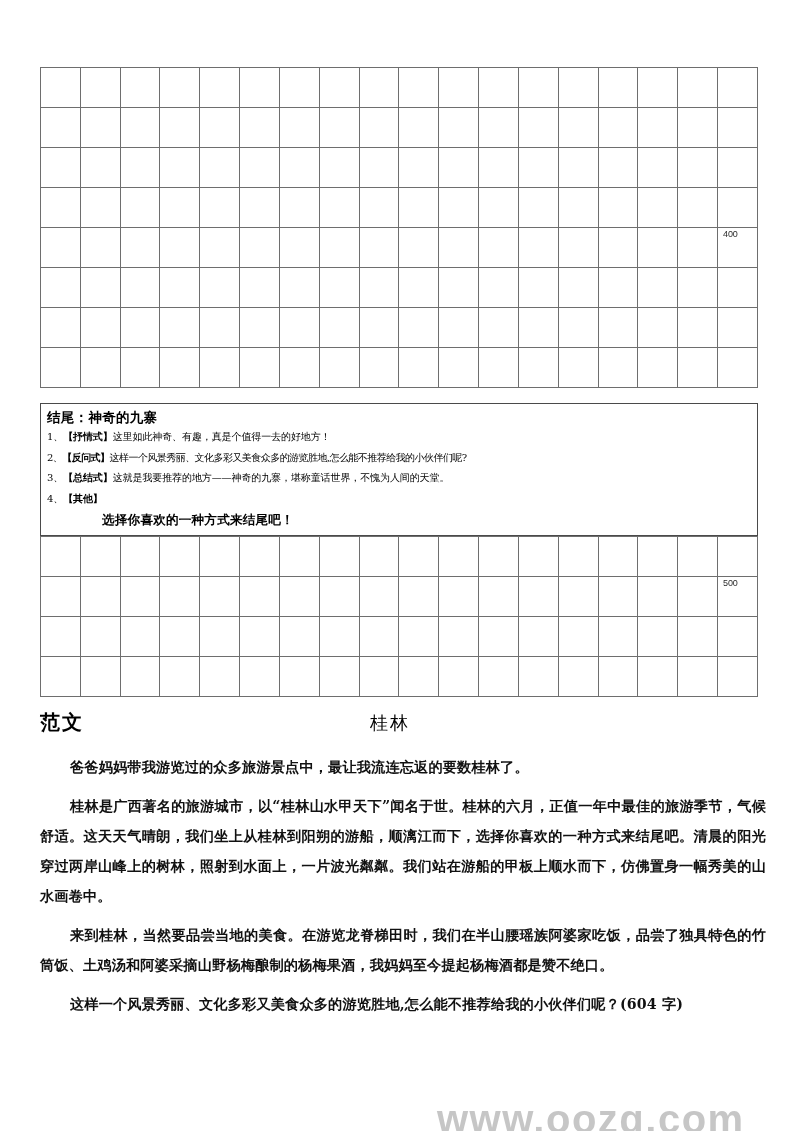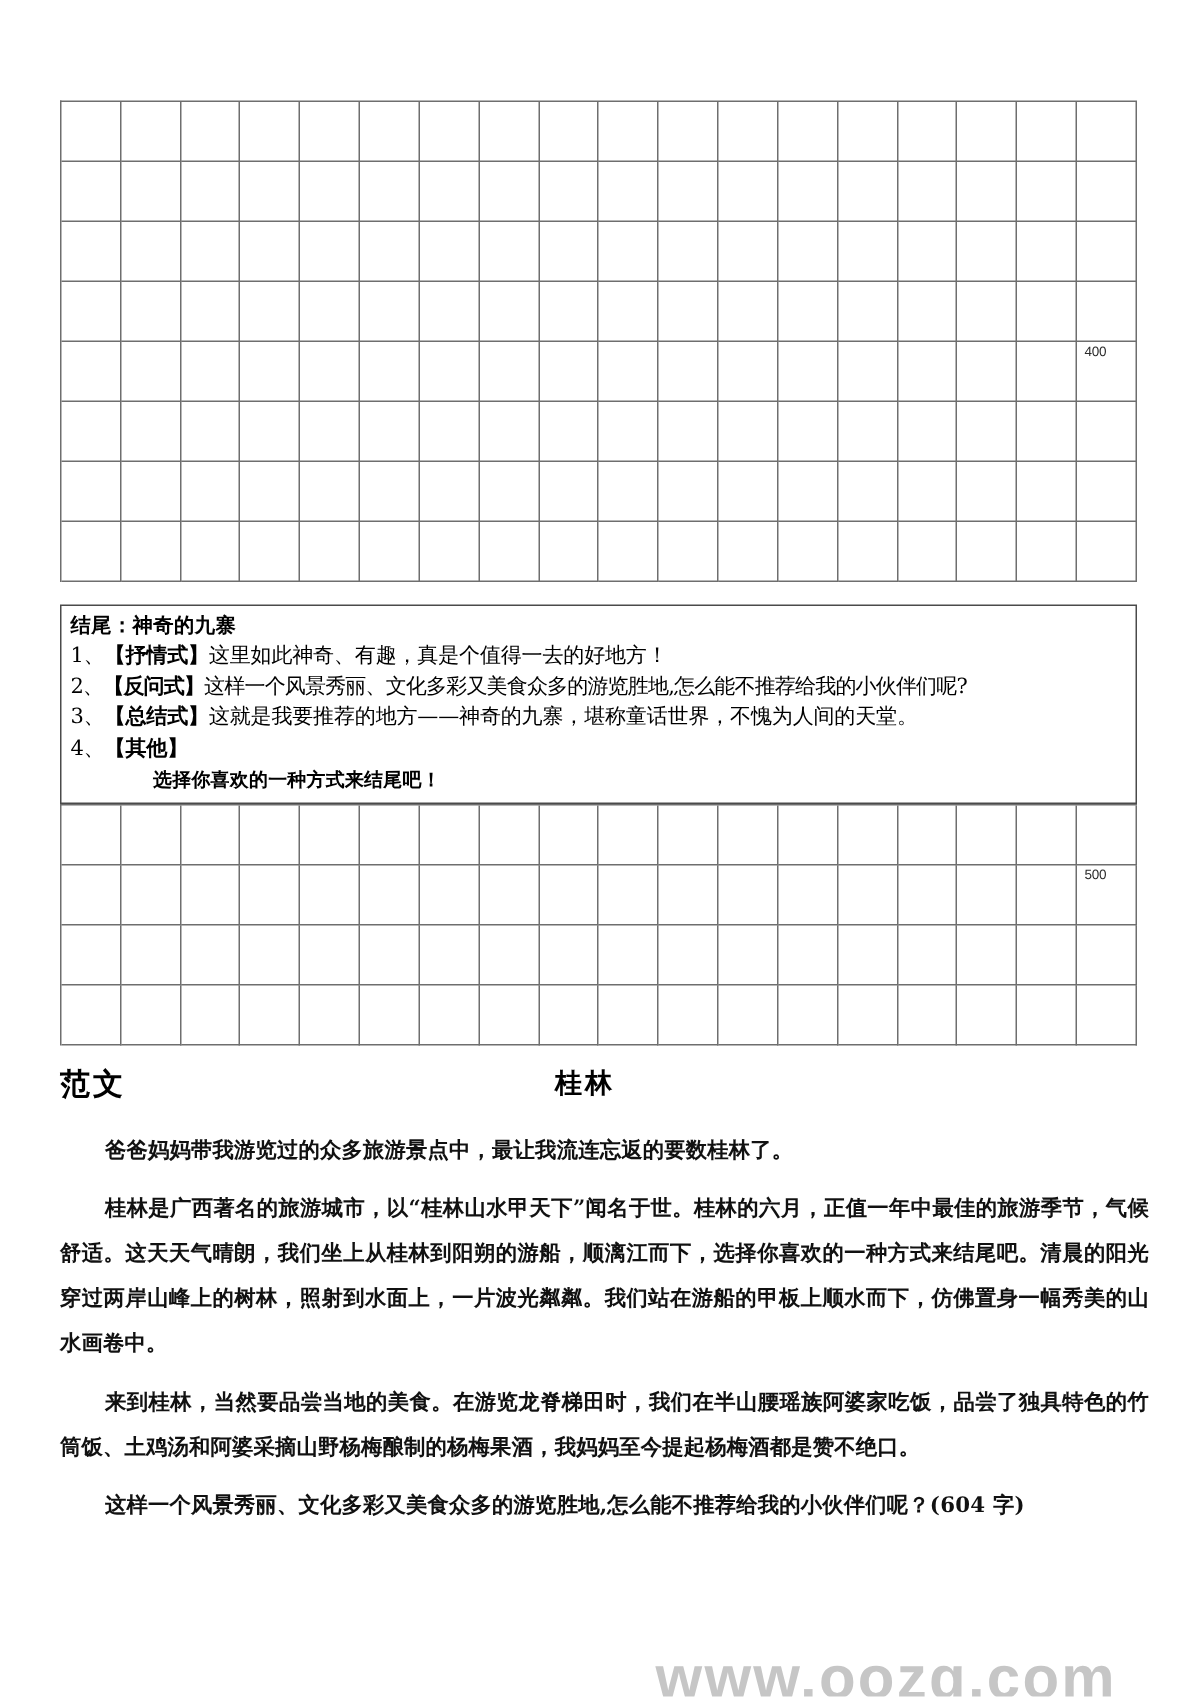--- a/index.html
+++ b/index.html
@@ -73,21 +73,21 @@
     font-family: "DejaVu Serif", "Liberation Serif", serif;
     overflow: hidden;
   }
   .hint-title {
     font-size: 13.5px;
     font-weight: bold;
     line-height: 20px;
     letter-spacing: 0.3px;
   }
   .hint-line {
-    font-size: 14px;
+    font-size: 10px;
     line-height: 20.5px;
     white-space: nowrap;
     letter-spacing: -0.1px;
   }
   .hint-line .tag { font-weight: bold; }
   .hint-line.tight { letter-spacing: -0.55px; }
   .hint-last {
     font-size: 12.6px;
     line-height: 21px;
     padding-left: 55px;
@@ -111,21 +111,21 @@
     font-weight: bold;
     font-size: 20px;
     line-height: 28px;
     letter-spacing: 2px;
   }
   #essay-title {
     position: absolute;
     left: 330px;
     top: 2px;
     font-family: "DejaVu Serif", "Liberation Serif", serif;
-    font-weight: bold;
+    font-weight: normal;
     font-size: 18px;
     line-height: 26px;
     letter-spacing: 2px;
   }
 
   
   #essay-body {
     position: absolute;
     left: 40px;
     top: 712px;

